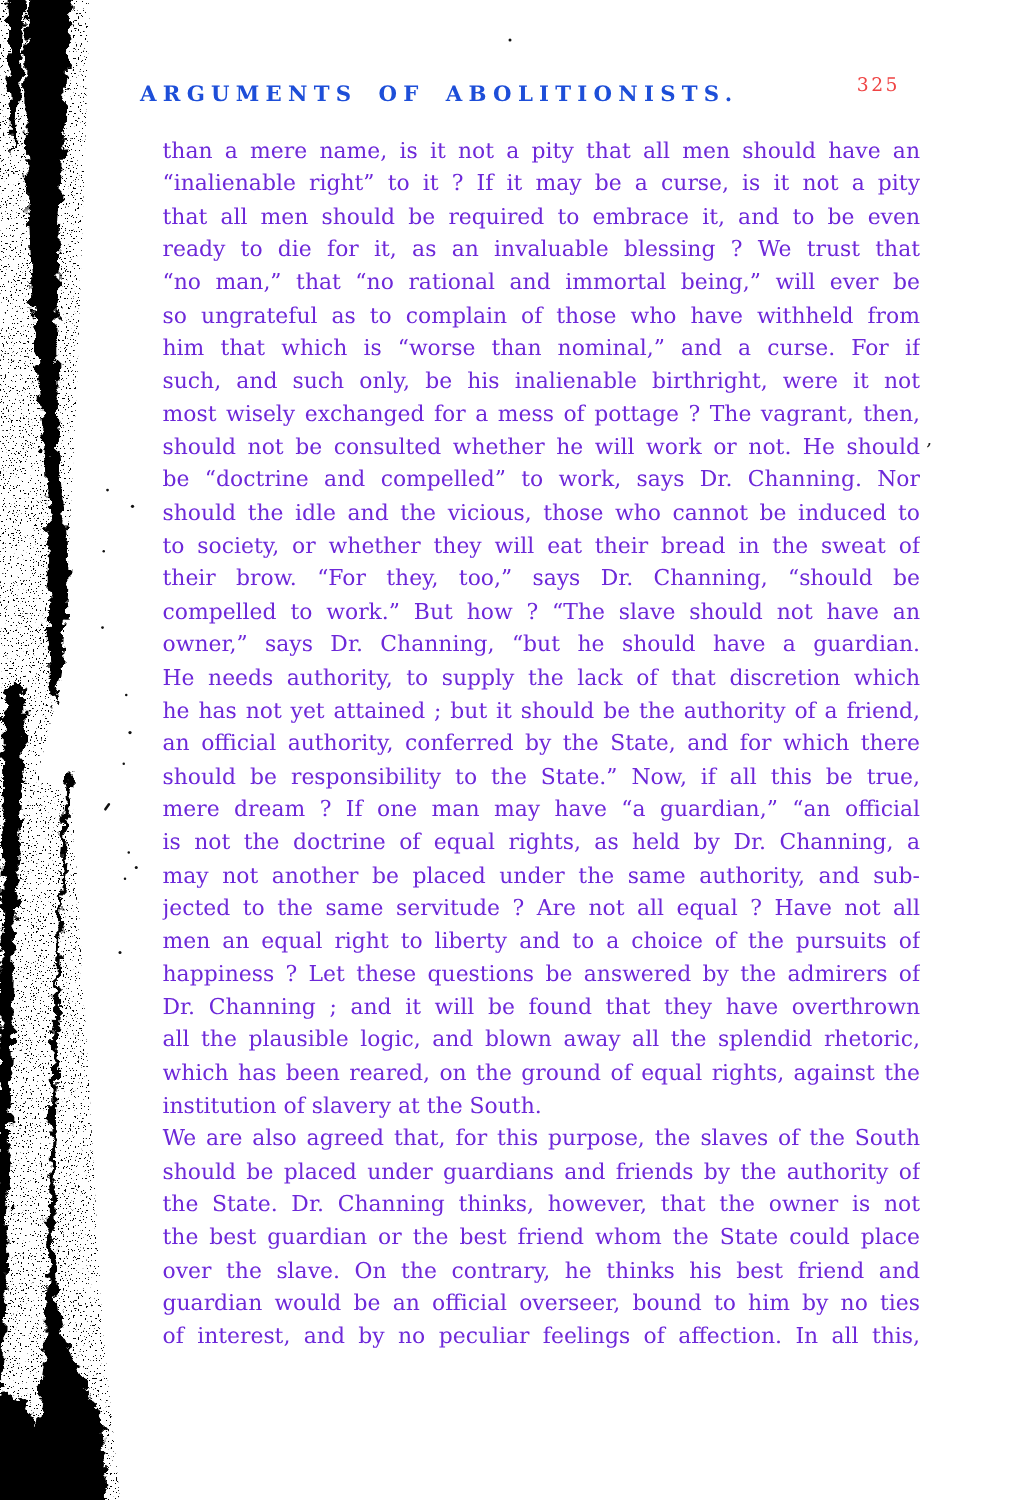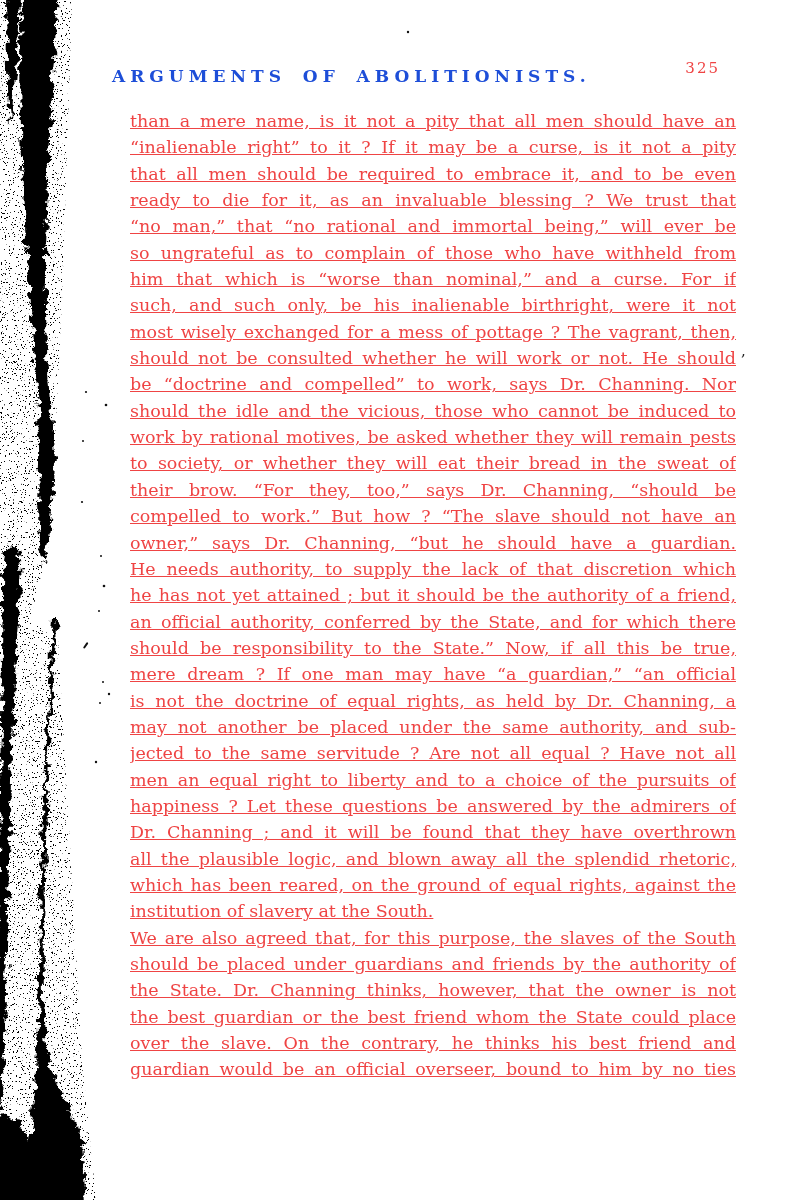--- a/index.html
+++ b/index.html
@@ -45,25 +45,24 @@
   .body-text {
     position: absolute;
     left: 130px; top: 108px;
     width: 606px;
     overflow: hidden;
   }
   .line {
     font-size: 17.5px;
     height: 26.35px;
     line-height: 26.35px;
-    color: #ef4444;
+    color: #6d28d9;
     text-align: justify;
     text-align-last: justify;
     overflow: hidden;
-    text-decoration: underline;
   }
   .line.indent { padding-left: 24px; }
   .line.para-end { text-align-last: left; }
 </style>
 </head>
 <body>
 
 <div class="page">
 
   <svg class="scan-art" width="808" height="1200" viewBox="0 0 808 1200">
@@ -127,21 +126,20 @@
       <div class="line">that all men should be required to embrace it, and to be even</div>
       <div class="line">ready to die for it, as an invaluable blessing ?  We trust that</div>
       <div class="line">“no man,” that “no rational and immortal being,” will ever be</div>
       <div class="line">so ungrateful as to complain of those who have withheld from</div>
       <div class="line">him that which is “worse than nominal,” and a curse.  For if</div>
       <div class="line">such, and such only, be his inalienable birthright, were it not</div>
       <div class="line">most wisely exchanged for a mess of pottage ?  The vagrant, then,</div>
       <div class="line">should not be consulted whether he will work or not.  He should</div>
       <div class="line">be “doctrine and compelled” to work, says Dr. Channing.  Nor</div>
       <div class="line">should the idle and the vicious, those who cannot be induced to</div>
-      <div class="line">work by rational motives, be asked whether they will remain pests</div>
       <div class="line">to society, or whether they will eat their bread in the sweat of</div>
       <div class="line">their brow.  “For they, too,” says Dr. Channing, “should be</div>
       <div class="line">compelled to work.”  But how ?  “The slave should not have an</div>
       <div class="line">owner,” says Dr. Channing, “but he should have a guardian.</div>
       <div class="line">He needs authority, to supply the lack of that discretion which</div>
       <div class="line">he has not yet attained ; but it should be the authority of a friend,</div>
       <div class="line">an official authority, conferred by the State, and for which there</div>
       <div class="line">should be responsibility to the State.”  Now, if all this be true,</div>
       <div class="line">mere dream ?  If one man may have “a guardian,” “an official</div>
       <div class="line">is not the doctrine of equal rights, as held by Dr. Channing, a</div>
@@ -152,15 +150,16 @@
       <div class="line">Dr. Channing ; and it will be found that they have overthrown</div>
       <div class="line">all the plausible logic, and blown away all the splendid rhetoric,</div>
       <div class="line">which has been reared, on the ground of equal rights, against the</div>
       <div class="line para-end">institution of slavery at the South.</div>
       <div class="line">We are also agreed that, for this purpose, the slaves of the South</div>
       <div class="line">should be placed under guardians and friends by the authority of</div>
       <div class="line">the State.  Dr. Channing thinks, however, that the owner is not</div>
       <div class="line">the best guardian or the best friend whom the State could place</div>
       <div class="line">over the slave.  On the contrary, he thinks his best friend and</div>
       <div class="line">guardian would be an official overseer, bound to him by no ties</div>
+      <div class="line">of interest, and by no peculiar feelings of affection.  In all this,</div>
     </main>
 
 </div>
 
 </body></html>

